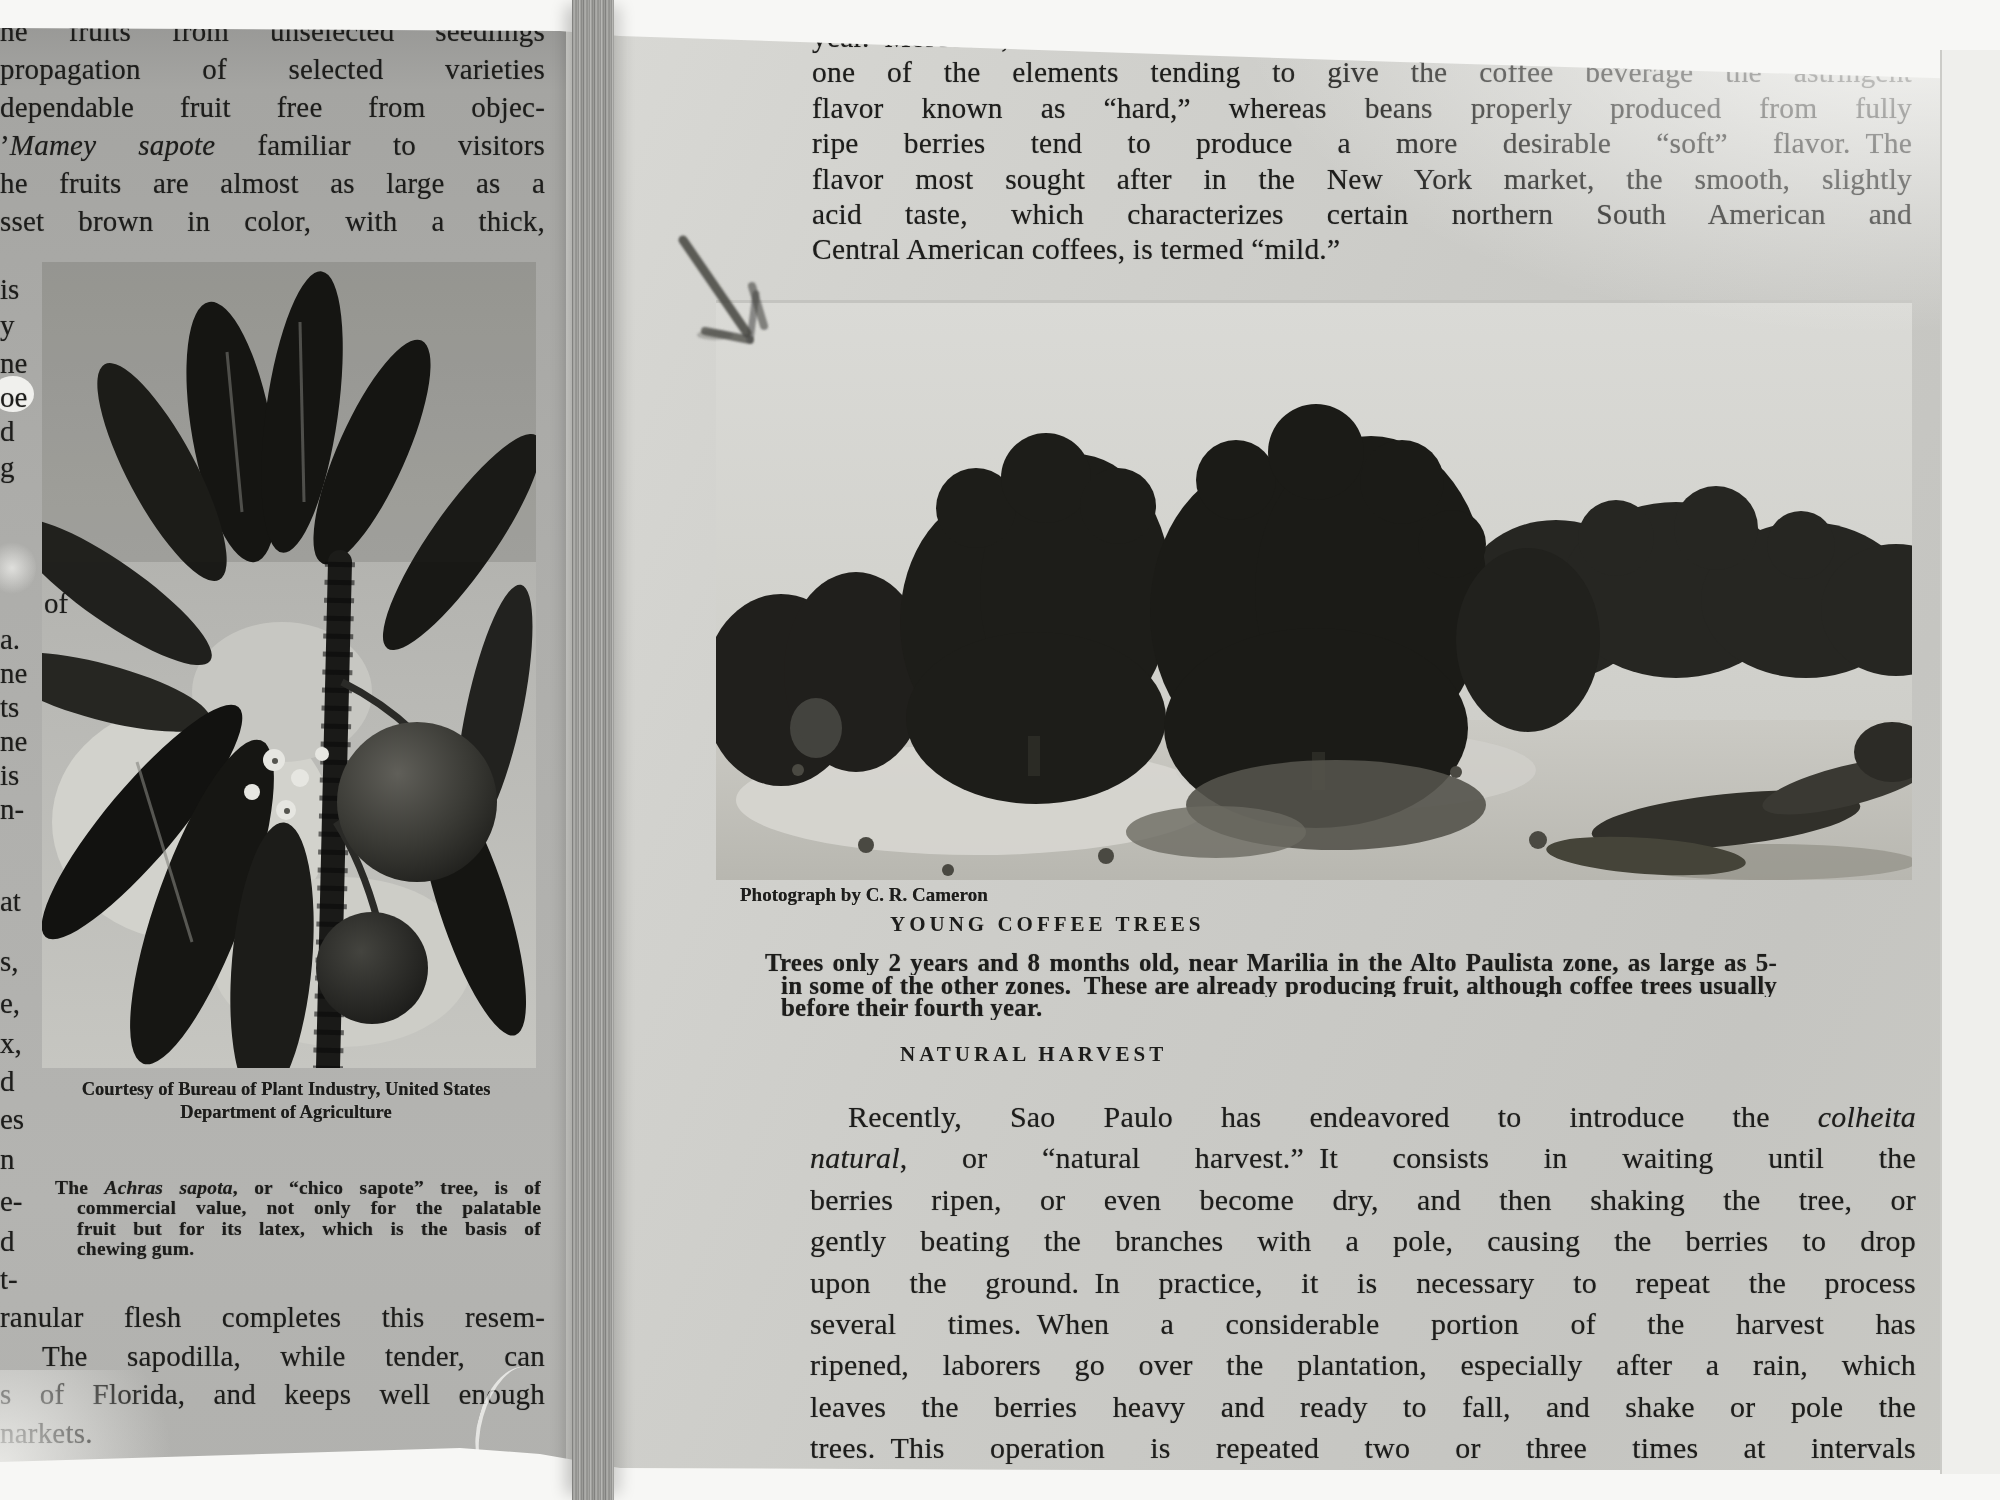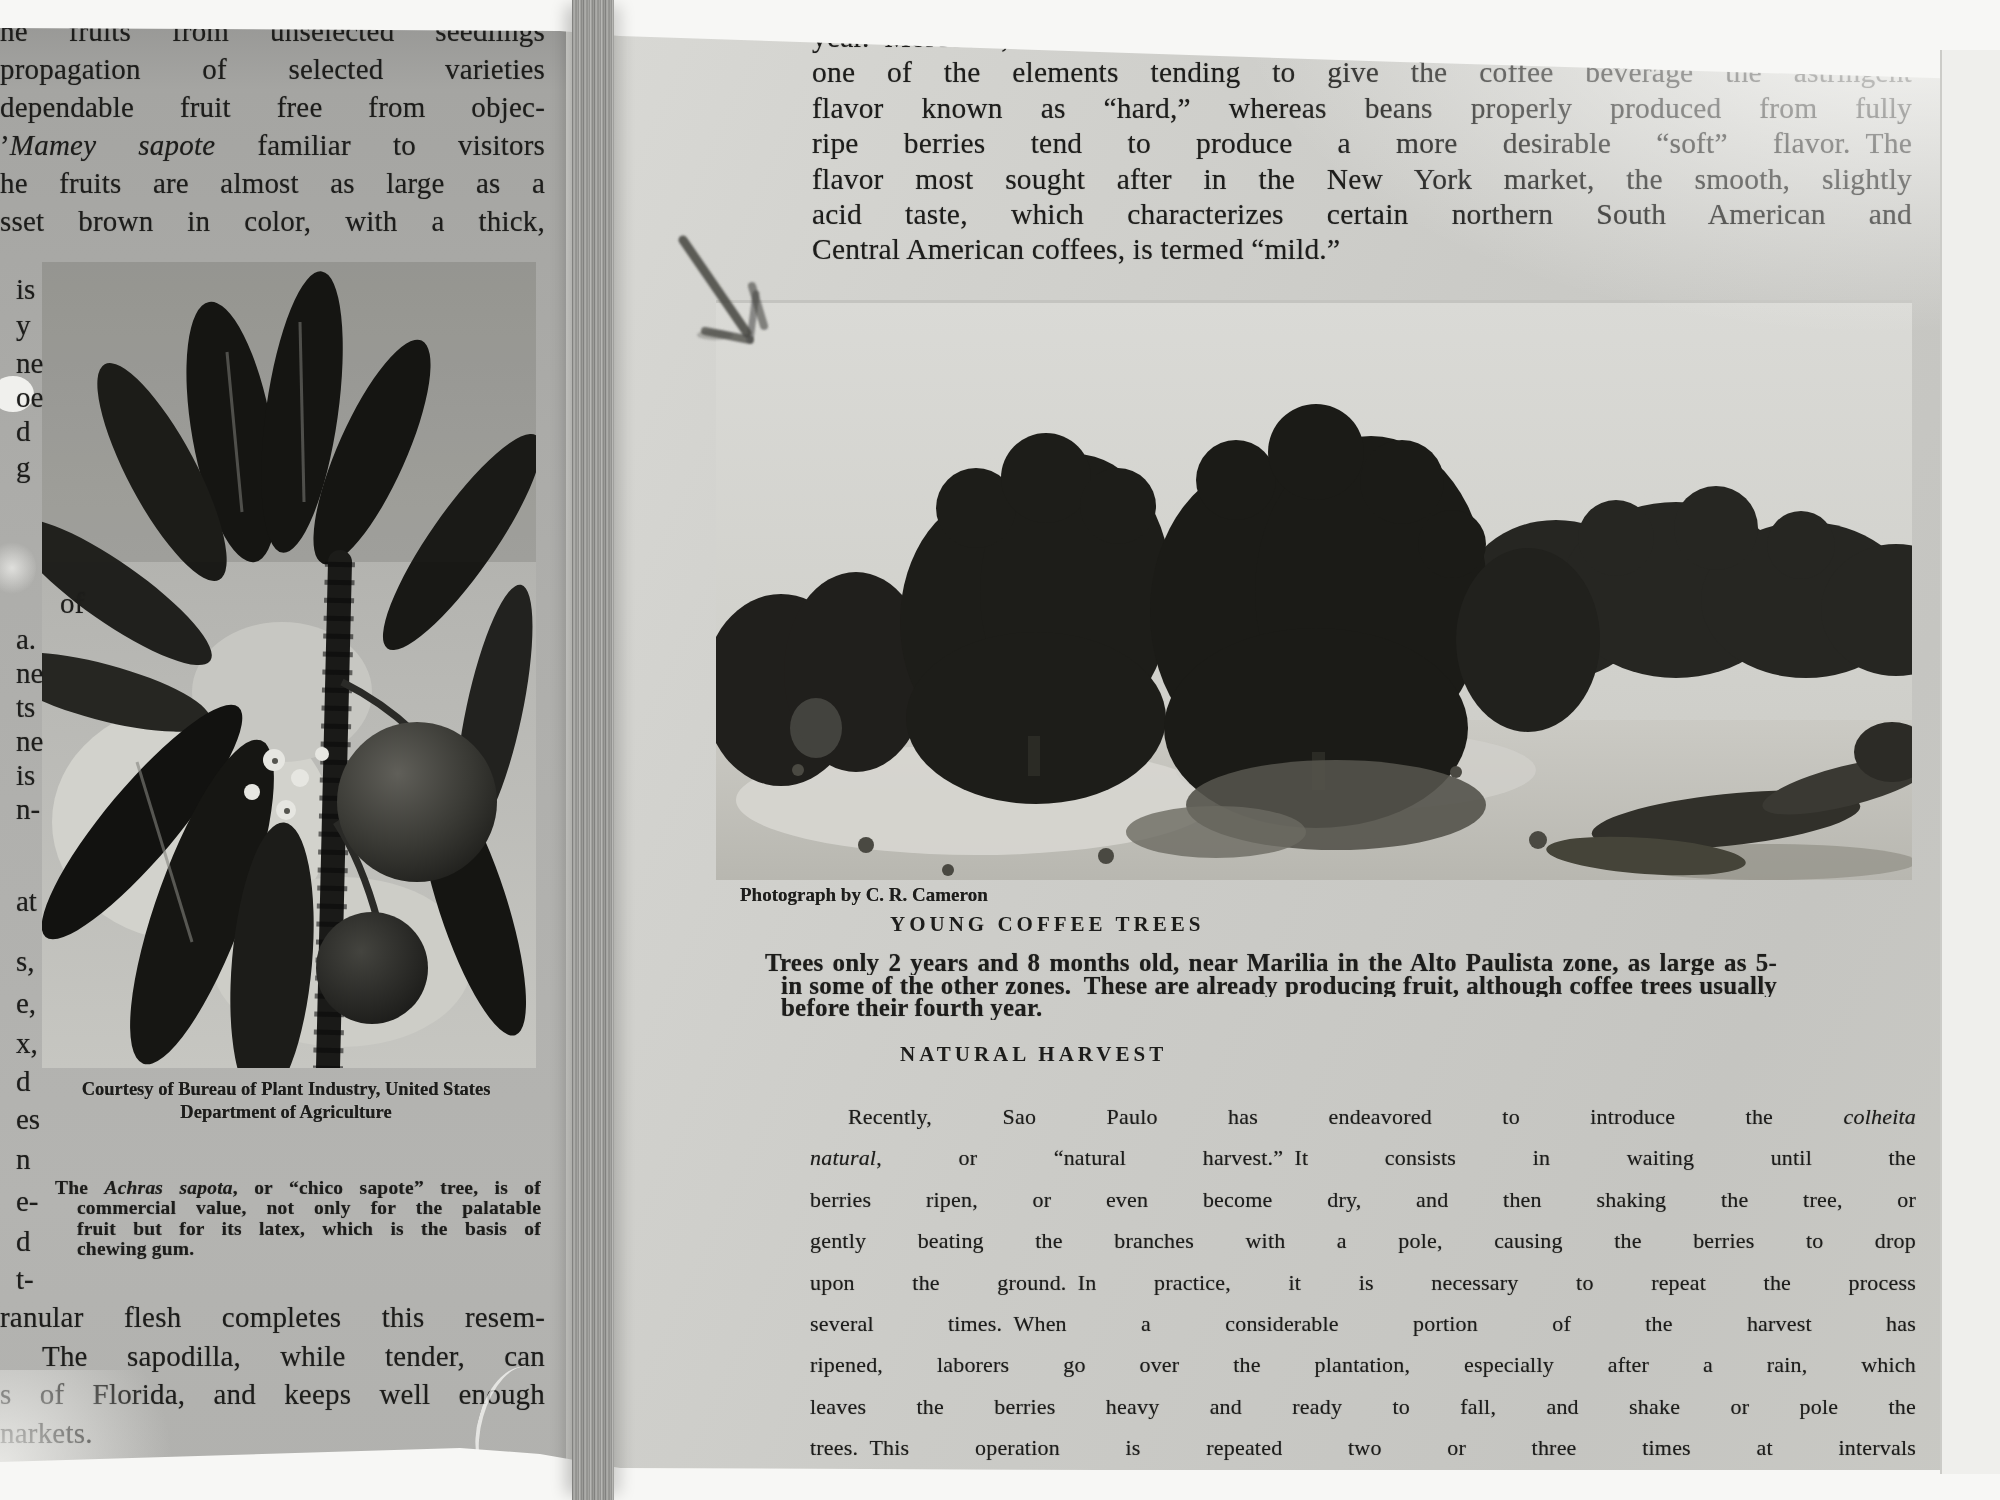--- a/index.html
+++ b/index.html
@@ -26,37 +26,37 @@
     letter-spacing:.2px;
   }
   .tline::after{content:""; display:inline-block; width:100%; height:0;}
   .tline.nj{text-align:left;}
   .tline.nj::after{display:none;}
   .tcol .tline{height:var(--lh); line-height:var(--lh);}
   
   .left-top   {left:0;    top:12px;   width:545px;  --lh:38px;  font-size:29px;}
   .left-bottom{left:0;    top:1298px; width:545px;  --lh:38.5px;font-size:29px;}
   .right-top  {left:812px; top:20px;  width:1100px; --lh:35.4px;font-size:29.5px;}
-  .right-body {left:810px; top:1096px;width:1106px; --lh:41.4px;font-size:22px;}
+  .right-body {left:810px; top:1096px;width:1106px; --lh:41.4px;font-size:30px;}
   .capt{font-weight:700; text-shadow:0 0 .5px rgba(20,20,18,.6);}
   .left-credit{left:30px; top:1078px; width:512px; z-index:3; position:absolute;
                text-align:center; font-size:18.5px; line-height:23px;}
   .left-photo-title{left:30px; top:1136px; width:512px; z-index:3; position:absolute;
                text-align:center; font-size:23px; letter-spacing:5px; font-weight:700;}
   .left-caption{left:55px; top:1178px; width:486px; --lh:20.4px; font-size:19.5px;}
   .right-credit{left:740px; top:884px; width:600px; z-index:3; position:absolute;
                font-size:19px;}
   .right-photo-title{left:890px; top:912px; width:360px; z-index:3; position:absolute;
                font-size:21px; letter-spacing:4px; font-weight:700;}
   .right-caption{left:735px; top:952px; width:1012px; --lh:22.5px; font-size:25px;margin-left:30px;}
   .right-section-title{left:900px; top:1042px; width:360px; z-index:3; position:absolute;
                text-align:left; font-size:21px; letter-spacing:4px; font-weight:700;}
   
   .frags{position:absolute; left:0; top:0; width:46px; height:1500px; z-index:3;}
-  .frag{position:absolute; left:16px; font-size:29px; line-height:34px;
+  .frag{position:absolute; left:0; font-size:29px; line-height:34px;
         text-shadow:0 0 1px rgba(25,25,23,.5);}
   .edge-blob{position:absolute; left:-8px; top:376px; width:42px; height:36px;
         border-radius:50%; background:#f0f0ed; z-index:2;}
   .edge-smudge{position:absolute; left:-12px; top:540px; width:48px; height:56px;
         border-radius:50%; z-index:2;
         background:radial-gradient(circle,rgba(232,232,229,.85),rgba(232,232,229,0) 70%);}
   
   .photo{position:absolute; z-index:2;}
   .photo-left {left:42px;  top:262px; width:494px;  height:806px;}
   .photo-right{left:716px; top:300px; width:1196px; height:580px;}

